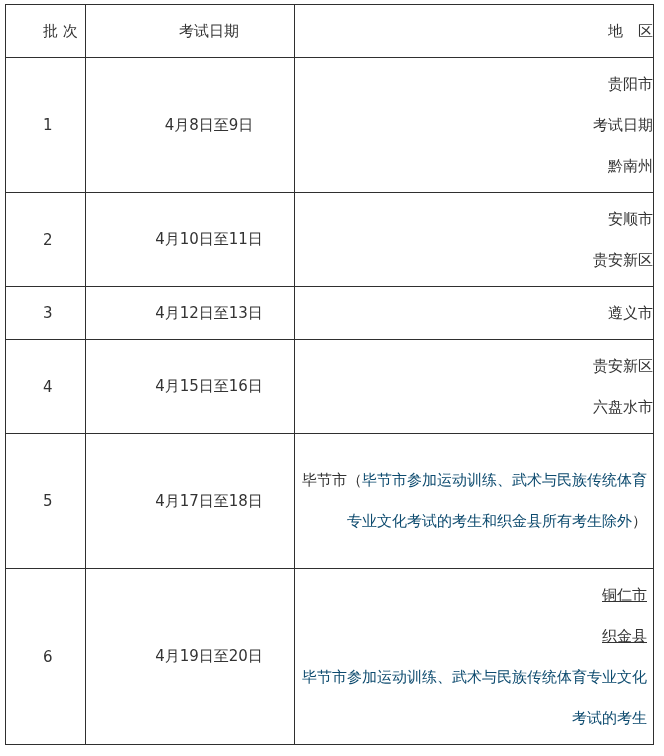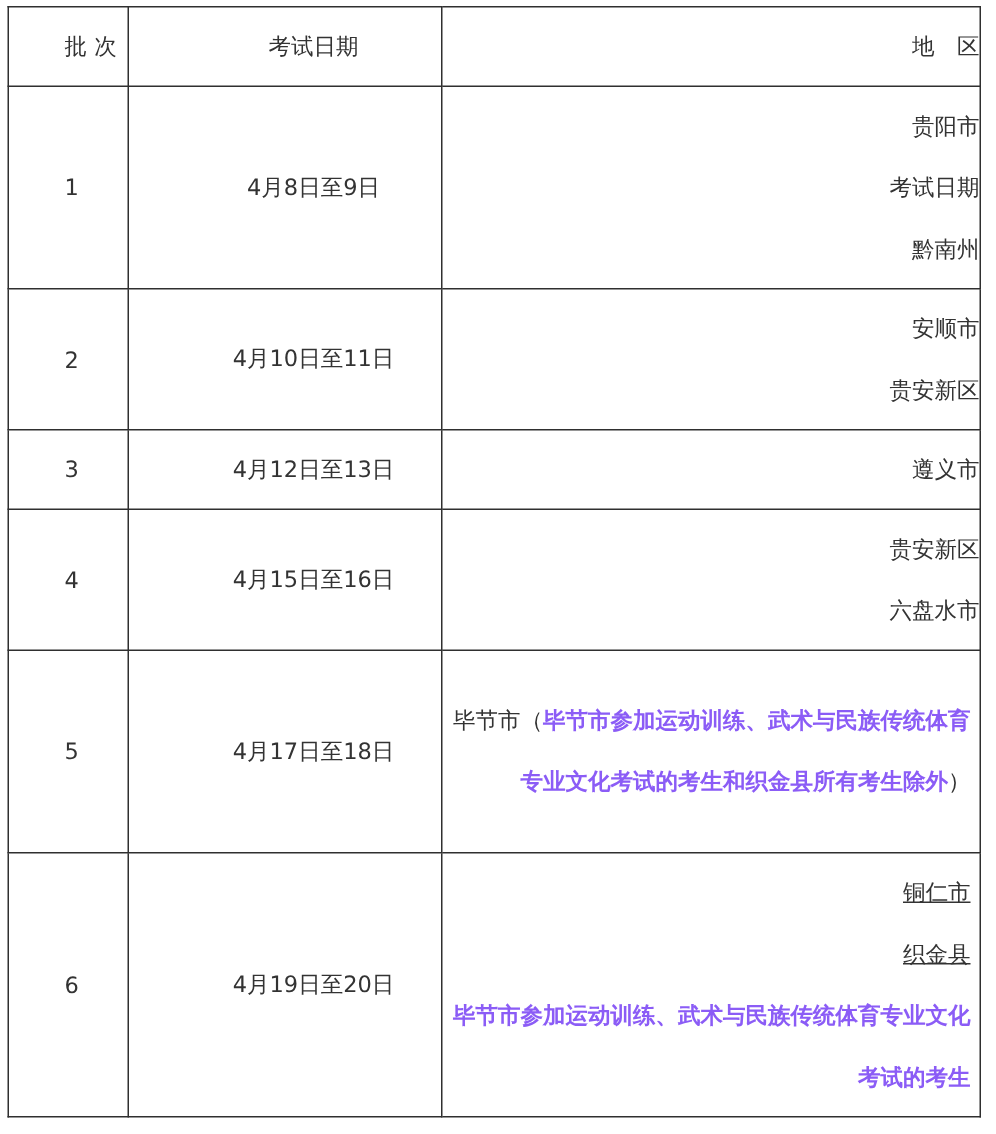--- a/index.html
+++ b/index.html
@@ -56,22 +56,22 @@
     .line {
       display: block;
       line-height: 41px;
       white-space: nowrap;
     }
     .wrap {
       display: block;
       line-height: 41px;
     }
     .bold {
-      font-weight: bold;
-      color: #8b5cf6;
+      font-weight: normal;
+      color: #0c4a6e;
     }
     .indent { padding-left: 31px; text-decoration: underline; }
 
     tr.r-head { height: 53px; }
     tr.r1 { height: 135px; }
     tr.r2 { height: 94px; }
     tr.r3 { height: 53px; }
     tr.r4 { height: 94px; }
     tr.r5 { height: 135px; }
     tr.r6 { height: 176px; }

